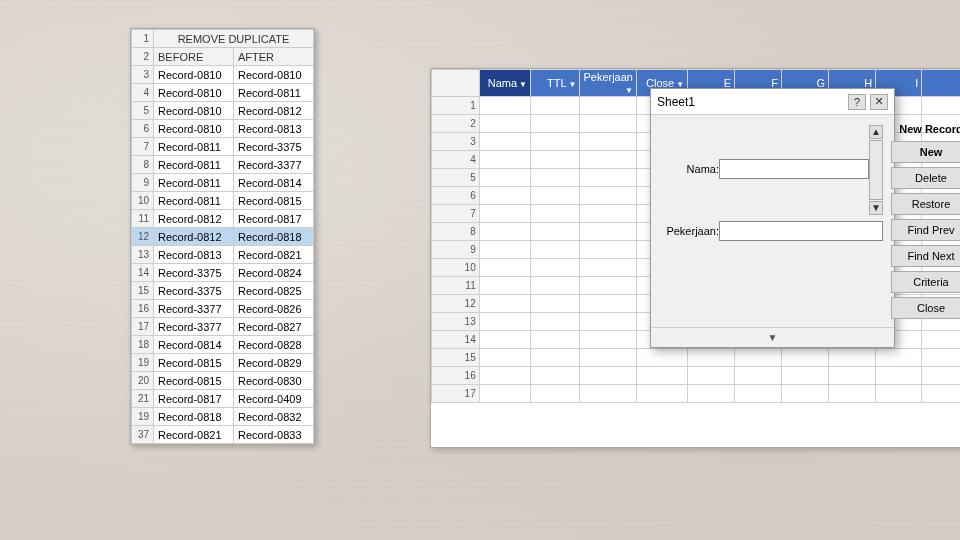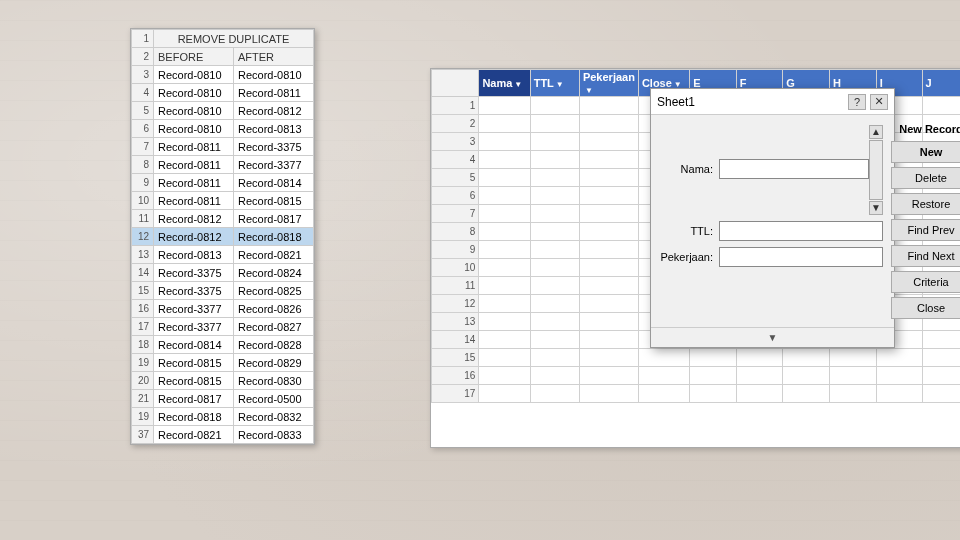--- a/index.html
+++ b/index.html
@@ -93,22 +93,22 @@
     .main-sheet-table td {
       border: 1px solid #d0d0d0;
       width: 55px;
       height: 18px;
       padding: 1px 3px;
     }
 
     .main-col-header {
       background: #4472c4;
       color: #fff;
-      text-align: left;
-      font-weight: bold;
+      text-align: right;
+      font-weight: normal;
       height: 20px;
       border: 1px solid #2a52a0;
       padding: 2px 3px;
       position: relative;
       margin-top: 19px;
     }
 
     .main-col-header.active {
       background: #1f3f8a;
     }
@@ -188,21 +188,20 @@
 
     .field-row {
       display: flex;
       align-items: center;
       margin-bottom: 6px;
     }
 
     .field-label {
       width: 60px;
       text-align: right;
-      padding-right: 6px;
       font-size: 11px;
       color: #000;
     }
 
     .field-input {
       flex: 1;
       height: 20px;
       border: 1px solid #888;
       background: #fff;
       padding: 1px 3px;
@@ -411,21 +410,21 @@
           <td>Record-0829</td>
         </tr>
     <tr>
           <td class="row-num">20</td>
           <td>Record-0815</td>
           <td>Record-0830</td>
         </tr>
     <tr>
           <td class="row-num">21</td>
           <td>Record-0817</td>
-          <td>Record-0500</td>
+          <td>Record-0409</td>
         </tr>
     <tr>
           <td class="row-num">19</td>
           <td>Record-0818</td>
           <td>Record-0832</td>
         </tr>
     <tr>
           <td class="row-num">37</td>
           <td>Record-0821</td>
           <td>Record-0833</td>
@@ -696,24 +695,20 @@
       <div class="field-row">
         <label class="field-label">Nama:</label>
         <input class="field-input" type="text" value="" style="">
         <div class="scroll-indicator">
           <div class="scroll-arrow">▲</div>
           <div class="scroll-track"></div>
           <div class="scroll-arrow">▼</div>
         </div>
       </div>
       <div class="field-row">
-        <label class="field-label">TTL:</label>
-        <input class="field-input" type="text" value="" style="">
-      </div>
-      <div class="field-row">
         <label class="field-label">Pekerjaan:</label>
         <input class="field-input" type="text" value="" style="">
       </div>
     </div>
     <div class="dialog-buttons">
       <div class="dialog-section-label">New Record</div>
       <button class="dlg-btn dlg-btn-new">New</button>
       <button class="dlg-btn">Delete</button>
       <button class="dlg-btn">Restore</button>
       <button class="dlg-btn">Find Prev</button>

